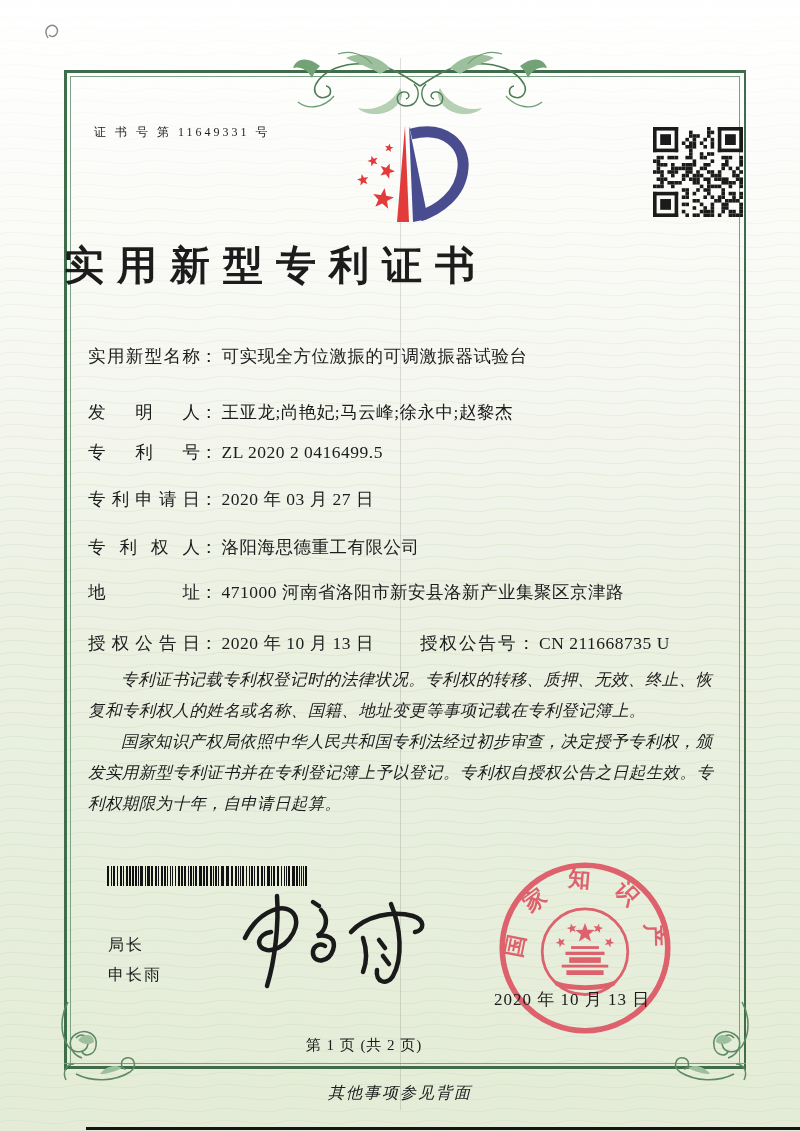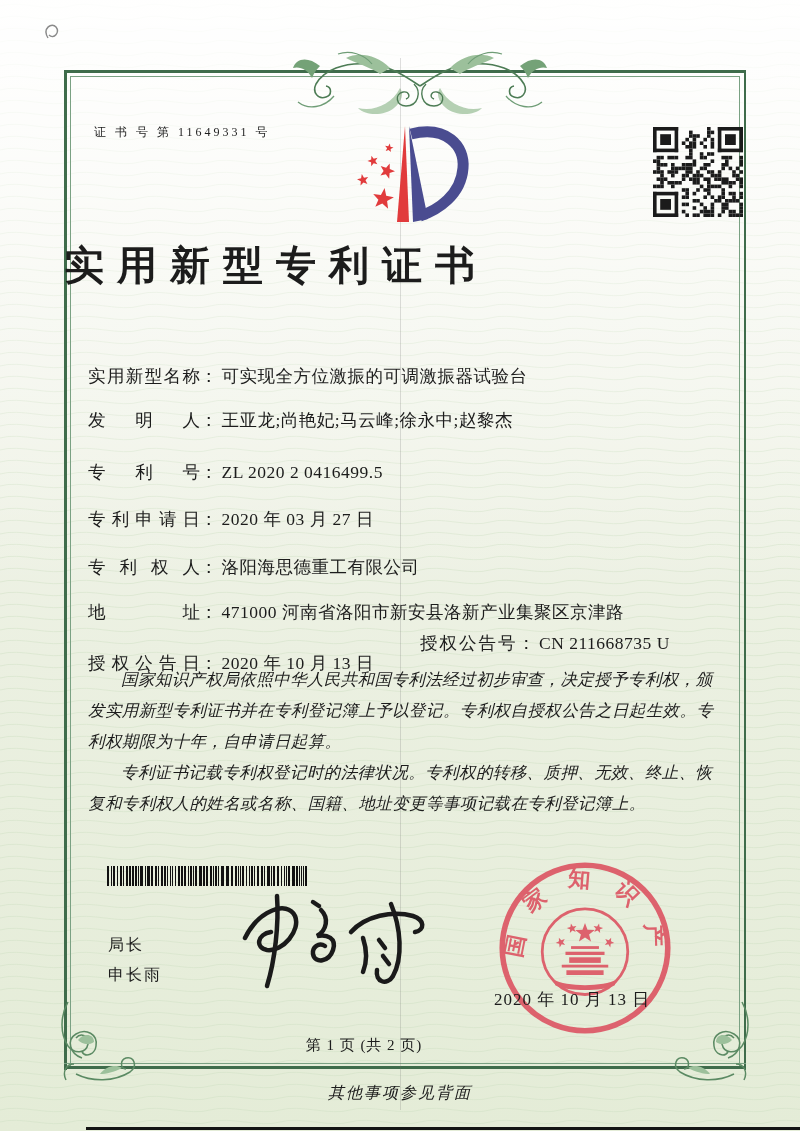--- a/index.html
+++ b/index.html
@@ -11,21 +11,21 @@
   .abs{position:absolute;}
   .texture{position:absolute;left:0;top:0;opacity:.55;}
   .top-wash{position:absolute;inset:0;background:linear-gradient(180deg,rgba(255,255,255,.92),rgba(255,255,255,.4) 26%,rgba(255,255,255,0) 52%);pointer-events:none;}
   
   .b-line{position:absolute;background:#3f6c4b;}
   .b-thin{position:absolute;background:#7aa183;}
   .crease{position:absolute;left:400px;top:58px;width:1px;height:1052px;background:rgba(110,110,110,.22);}
   .cert-no{left:94px;top:124px;font-size:12px;letter-spacing:3px;}
   .title{left:64px;top:238px;width:682px;text-align:left;font-size:40px;font-weight:bold;letter-spacing:13px;}
   .field{left:88px;width:640px;font-size:17.5px;white-space:nowrap;}
-  .flabel{display:inline-block;width:112px;text-align:justify;text-align-last:justify;margin-top:20px;}
+  .flabel{display:inline-block;width:112px;text-align:justify;text-align-last:justify;}
   .fcolon{display:inline-block;margin:0 4px 0 0;}
   .fval{letter-spacing:.5px;margin-top:19px;}
   .fgroup2{position:absolute;left:332px;top:0;white-space:nowrap;}
   .fgroup2 .flabel2{letter-spacing:2px;}
   .body-text{left:88px;top:664px;width:632px;font-size:16.5px;line-height:31px;font-style:italic;letter-spacing:.4px;}
   .body-text p{margin:0;text-indent:2em;}
   .officer{left:108px;top:918px;font-size:16px;line-height:30px;letter-spacing:2px;margin-top:12px;}
   .seal-date{left:494px;top:988px;font-size:17px;letter-spacing:1px;z-index:6;}
   .page-num{left:64px;top:1036px;width:600px;text-align:center;font-size:15px;letter-spacing:1px;}
   .back-note{left:0;top:1083px;width:800px;text-align:center;font-size:16px;font-style:italic;letter-spacing:2px;}
@@ -325,21 +325,21 @@
       <rect x="0" y="64.8" w="0" width="3.6" height="25.2" fill="#1b1b1b"></rect>
       <rect x="21.6" y="64.8" w="0" width="3.6" height="25.2" fill="#1b1b1b"></rect>
       <rect x="7.2" y="72" w="0" width="10.8" height="10.8" fill="#1b1b1b"></rect>
     </svg>
 
   <div class="abs title">实用新型专利证书</div>
 
   <div class="abs field" style="top:344px">
     <span class="flabel">实用新型名称</span><span class="fcolon">：</span><span class="fval">可实现全方位激振的可调激振器试验台</span>
   </div>
-  <div class="abs field" style="top:388px">
+  <div class="abs field" style="top:400px">
     <span class="flabel">发明人</span><span class="fcolon">：</span><span class="fval">王亚龙;尚艳妃;马云峰;徐永中;赵黎杰</span>
   </div>
   <div class="abs field" style="top:440px">
     <span class="flabel">专利号</span><span class="fcolon">：</span><span class="fval">ZL 2020 2 0416499.5</span>
   </div>
   <div class="abs field" style="top:487px">
     <span class="flabel">专利申请日</span><span class="fcolon">：</span><span class="fval">2020 年 03 月 27 日</span>
   </div>
   <div class="abs field" style="top:535px">
     <span class="flabel">专利权人</span><span class="fcolon">：</span><span class="fval">洛阳海思德重工有限公司</span>
@@ -348,22 +348,22 @@
     <span class="flabel">地址</span><span class="fcolon">：</span><span class="fval">471000 河南省洛阳市新安县洛新产业集聚区京津路</span>
   </div>
   <div class="abs field" style="top:631px">
     <span class="flabel">授权公告日</span><span class="fcolon">：</span><span class="fval">2020 年 10 月 13 日</span>
     <span class="fgroup2">
       <span class="flabel2">授权公告号</span><span class="fcolon">：</span><span class="fval">CN 211668735 U</span>
     </span>
   </div>
 
   <div class="abs body-text">
+    <p>专利证书记载专利权登记时的法律状况。专利权的转移、质押、无效、终止、恢复和专利权人的姓名或名称、国籍、地址变更等事项记载在专利登记簿上。</p>
     <p>国家知识产权局依照中华人民共和国专利法经过初步审查，决定授予专利权，颁发实用新型专利证书并在专利登记簿上予以登记。专利权自授权公告之日起生效。专利权期限为十年，自申请日起算。</p>
-    <p>专利证书记载专利权登记时的法律状况。专利权的转移、质押、无效、终止、恢复和专利权人的姓名或名称、国籍、地址变更等事项记载在专利登记簿上。</p>
   </div>
 
   <svg class="abs" style="left:107px;top:866px" width="204" height="20" id="barcode">
       <rect x="0" y="0" width="2" height="20" fill="#111"></rect>
       <rect x="4" y="0" width="1" height="20" fill="#111"></rect>
       <rect x="6" y="0" width="2" height="20" fill="#111"></rect>
       <rect x="10" y="0" width="1" height="20" fill="#111"></rect>
       <rect x="13" y="0" width="2" height="20" fill="#111"></rect>
       <rect x="16" y="0" width="1" height="20" fill="#111"></rect>
       <rect x="19" y="0" width="2" height="20" fill="#111"></rect>

